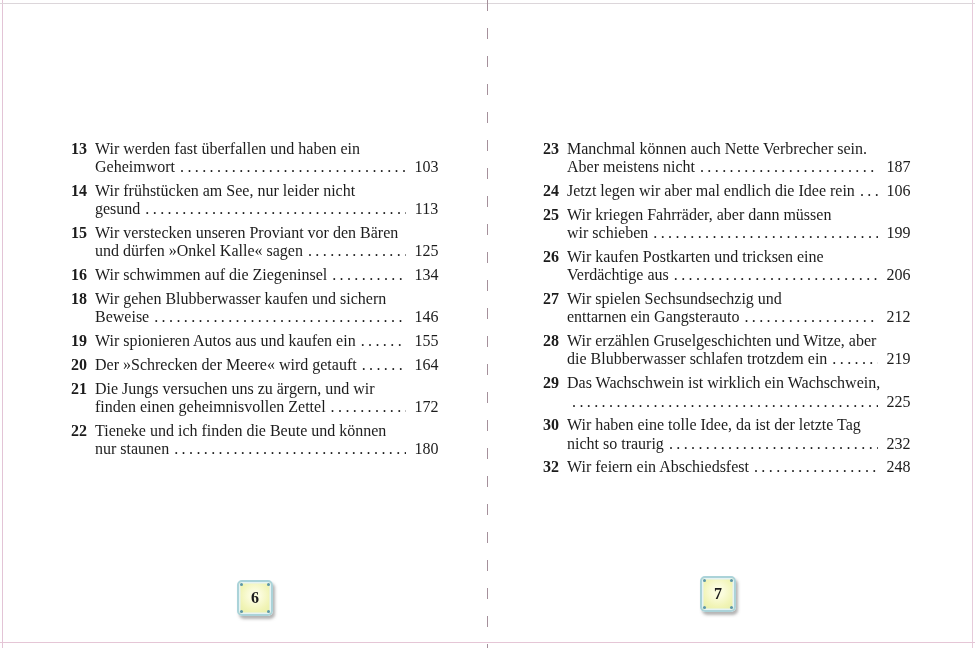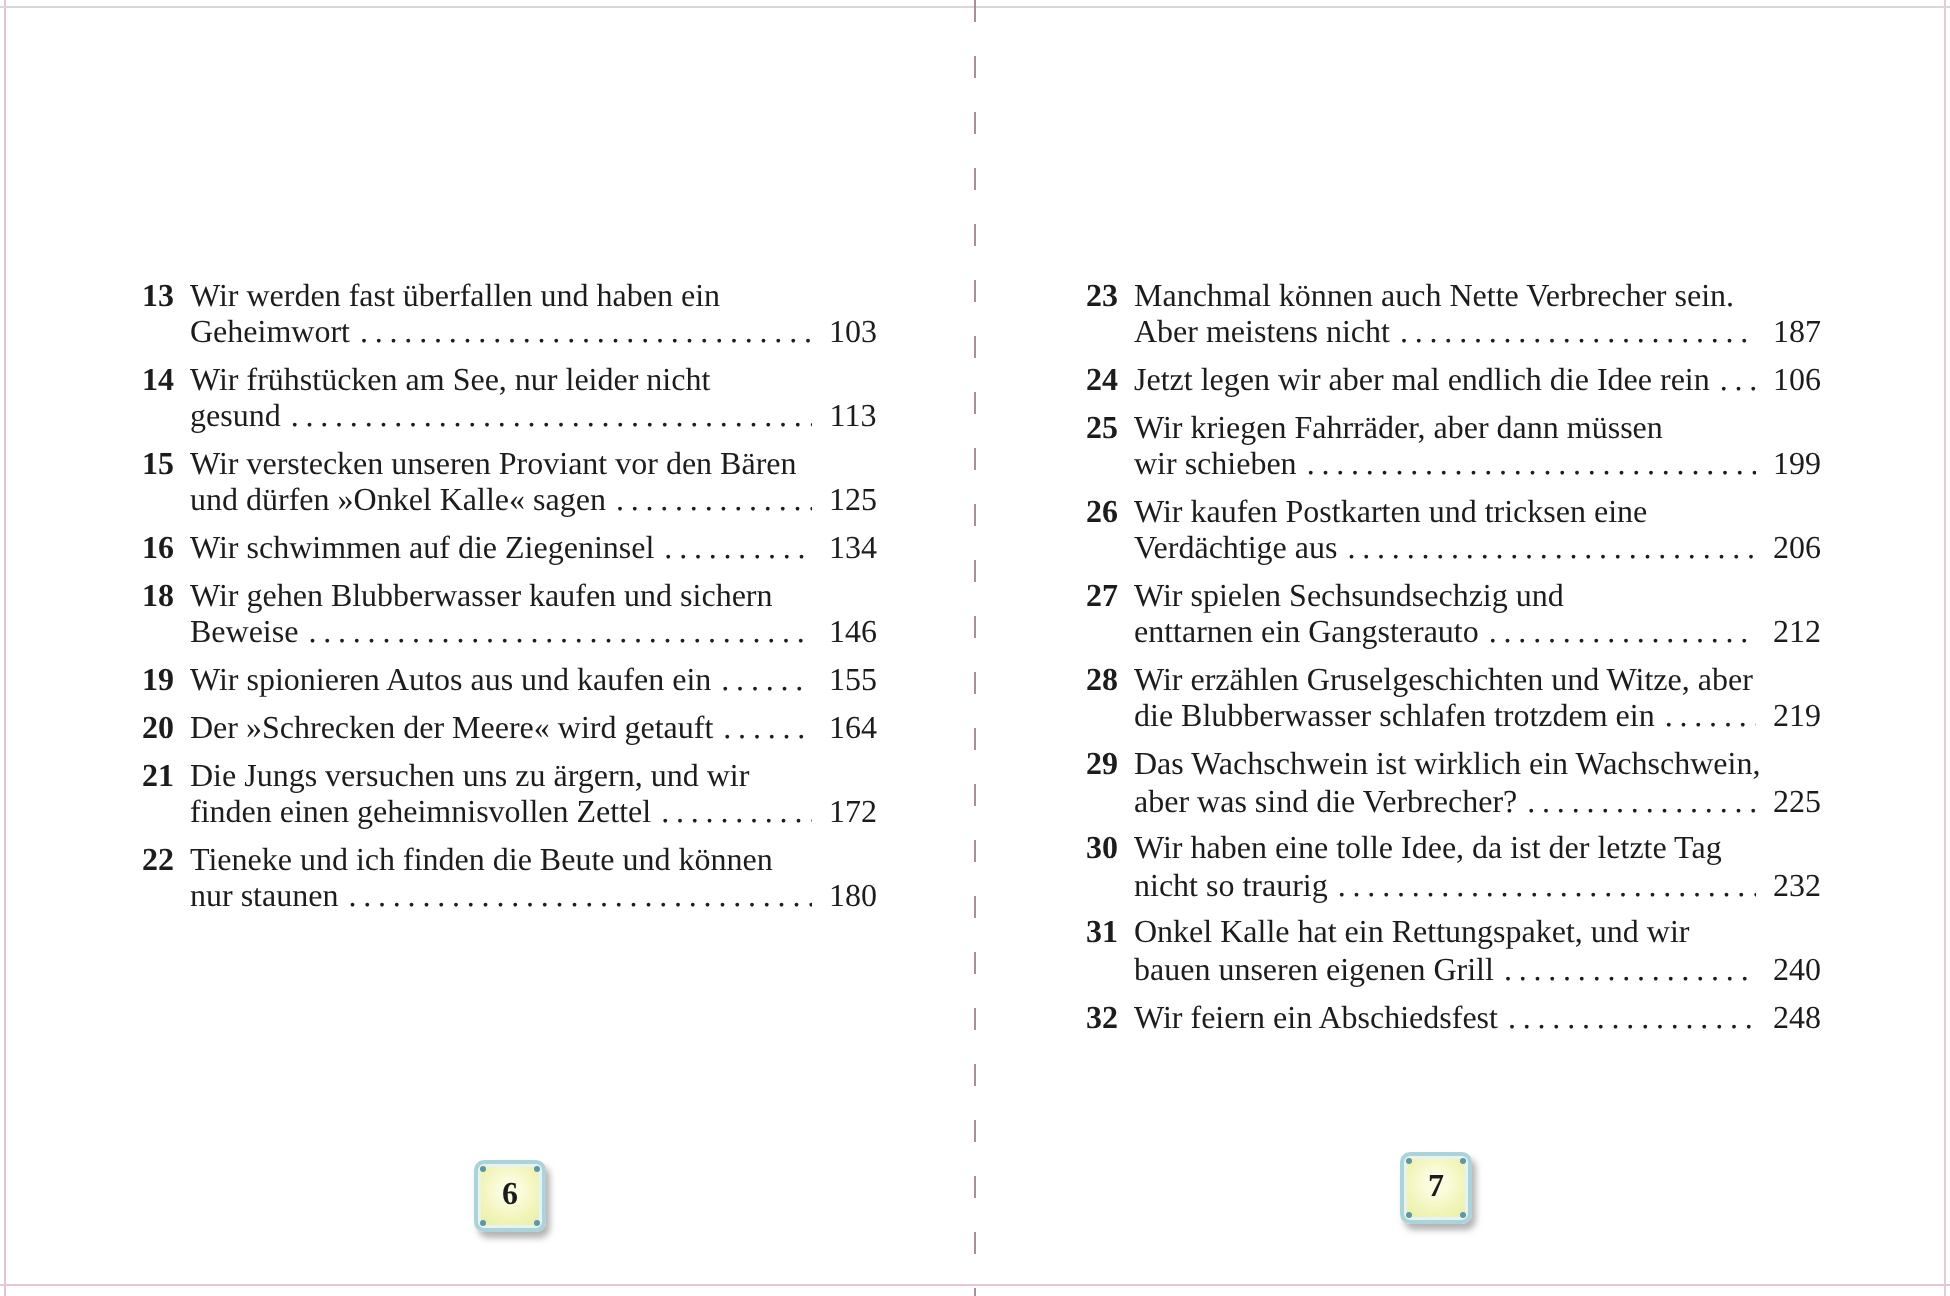--- a/index.html
+++ b/index.html
@@ -231,45 +231,33 @@
           <span class="dots"></span>
           <span class="pg">219</span>
         </div>
       </div>
     </div>
     <div class="entry">
       <div class="num">29</div>
       <div class="body">
         <div class="tline">Das Wachschwein ist wirklich ein Wachschwein,</div>
         <div class="lastline">
-          <span class="txt">aber was sind die Verbrecher?</span>
           <span class="dots"></span>
           <span class="pg">225</span>
         </div>
       </div>
     </div>
     <div class="entry">
       <div class="num">30</div>
       <div class="body">
         <div class="tline">Wir haben eine tolle Idee, da ist der letzte Tag</div>
         <div class="lastline">
           <span class="txt">nicht so traurig</span>
           <span class="dots"></span>
           <span class="pg">232</span>
-        </div>
-      </div>
-    </div>
-    <div class="entry">
-      <div class="num">31</div>
-      <div class="body">
-        <div class="tline">Onkel Kalle hat ein Rettungspaket, und wir</div>
-        <div class="lastline">
-          <span class="txt">bauen unseren eigenen Grill</span>
-          <span class="dots"></span>
-          <span class="pg">240</span>
         </div>
       </div>
     </div>
     <div class="entry">
       <div class="num">32</div>
       <div class="body">
         <div class="lastline">
           <span class="txt">Wir feiern ein Abschiedsfest</span>
           <span class="dots"></span>
           <span class="pg">248</span>

